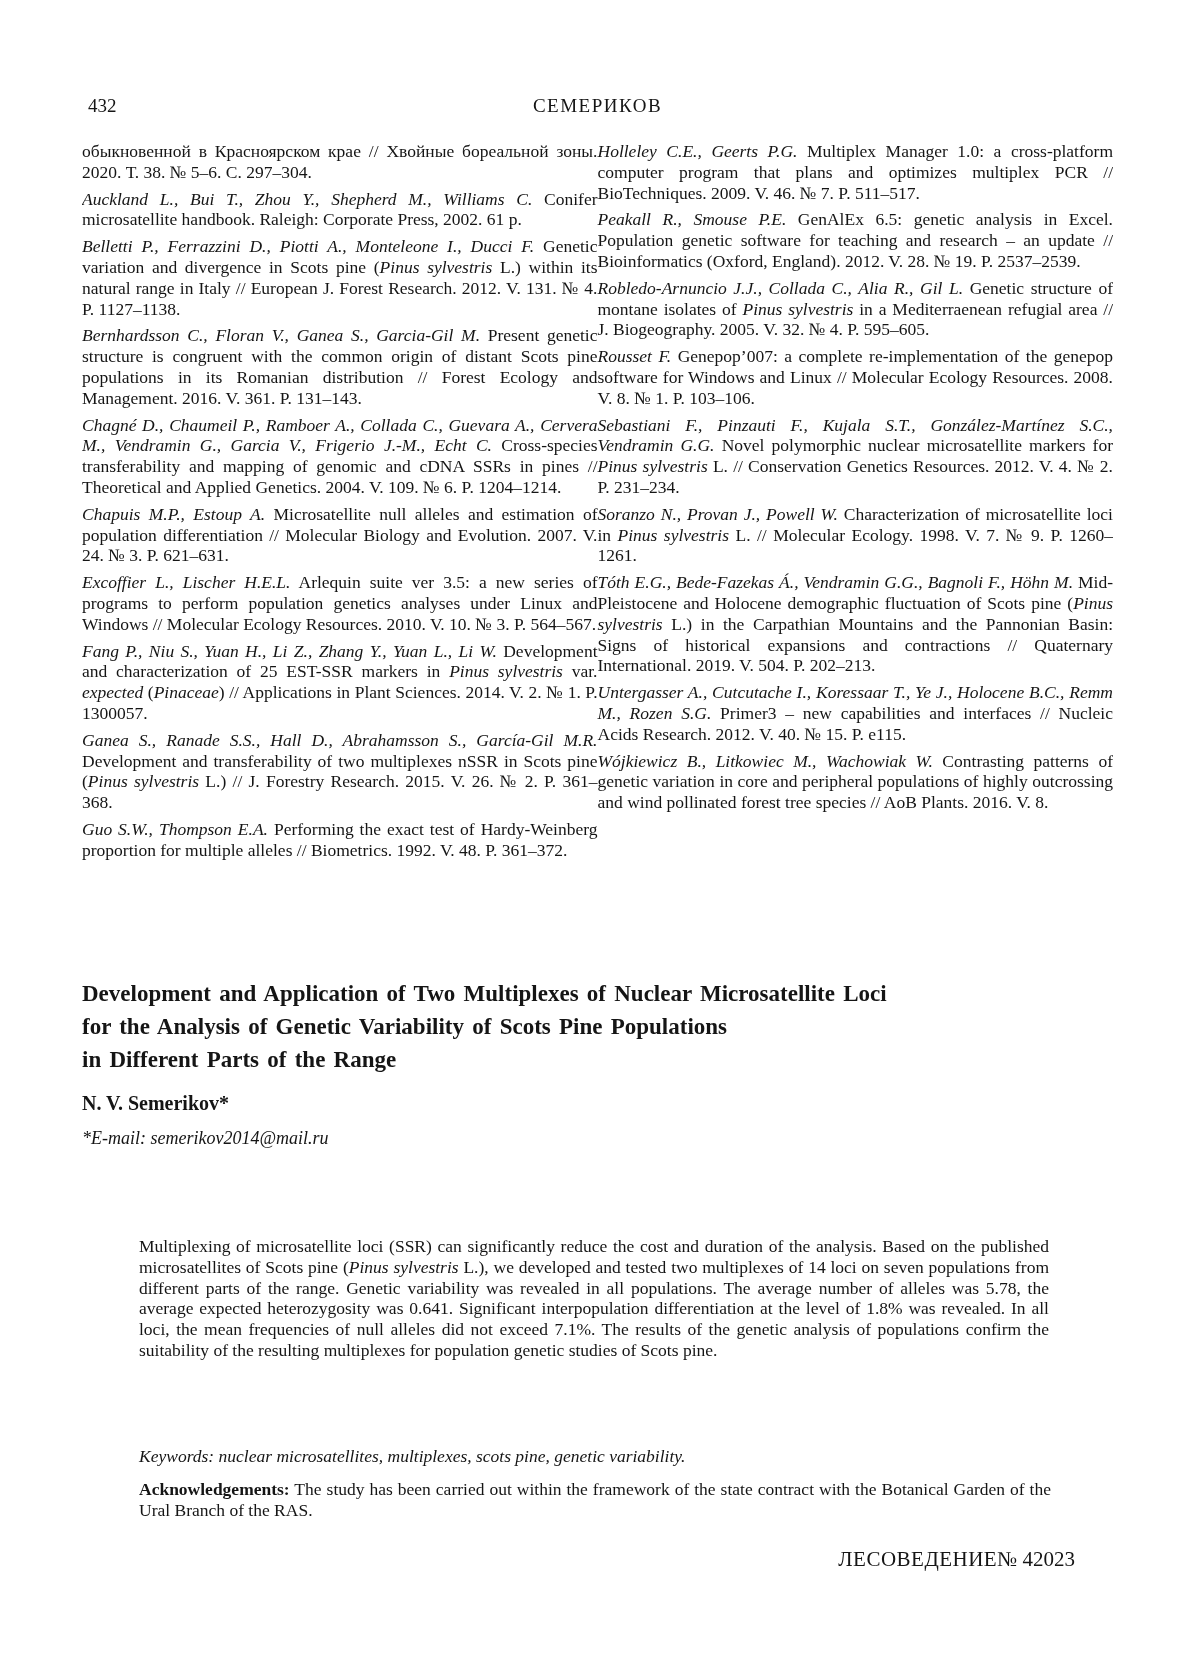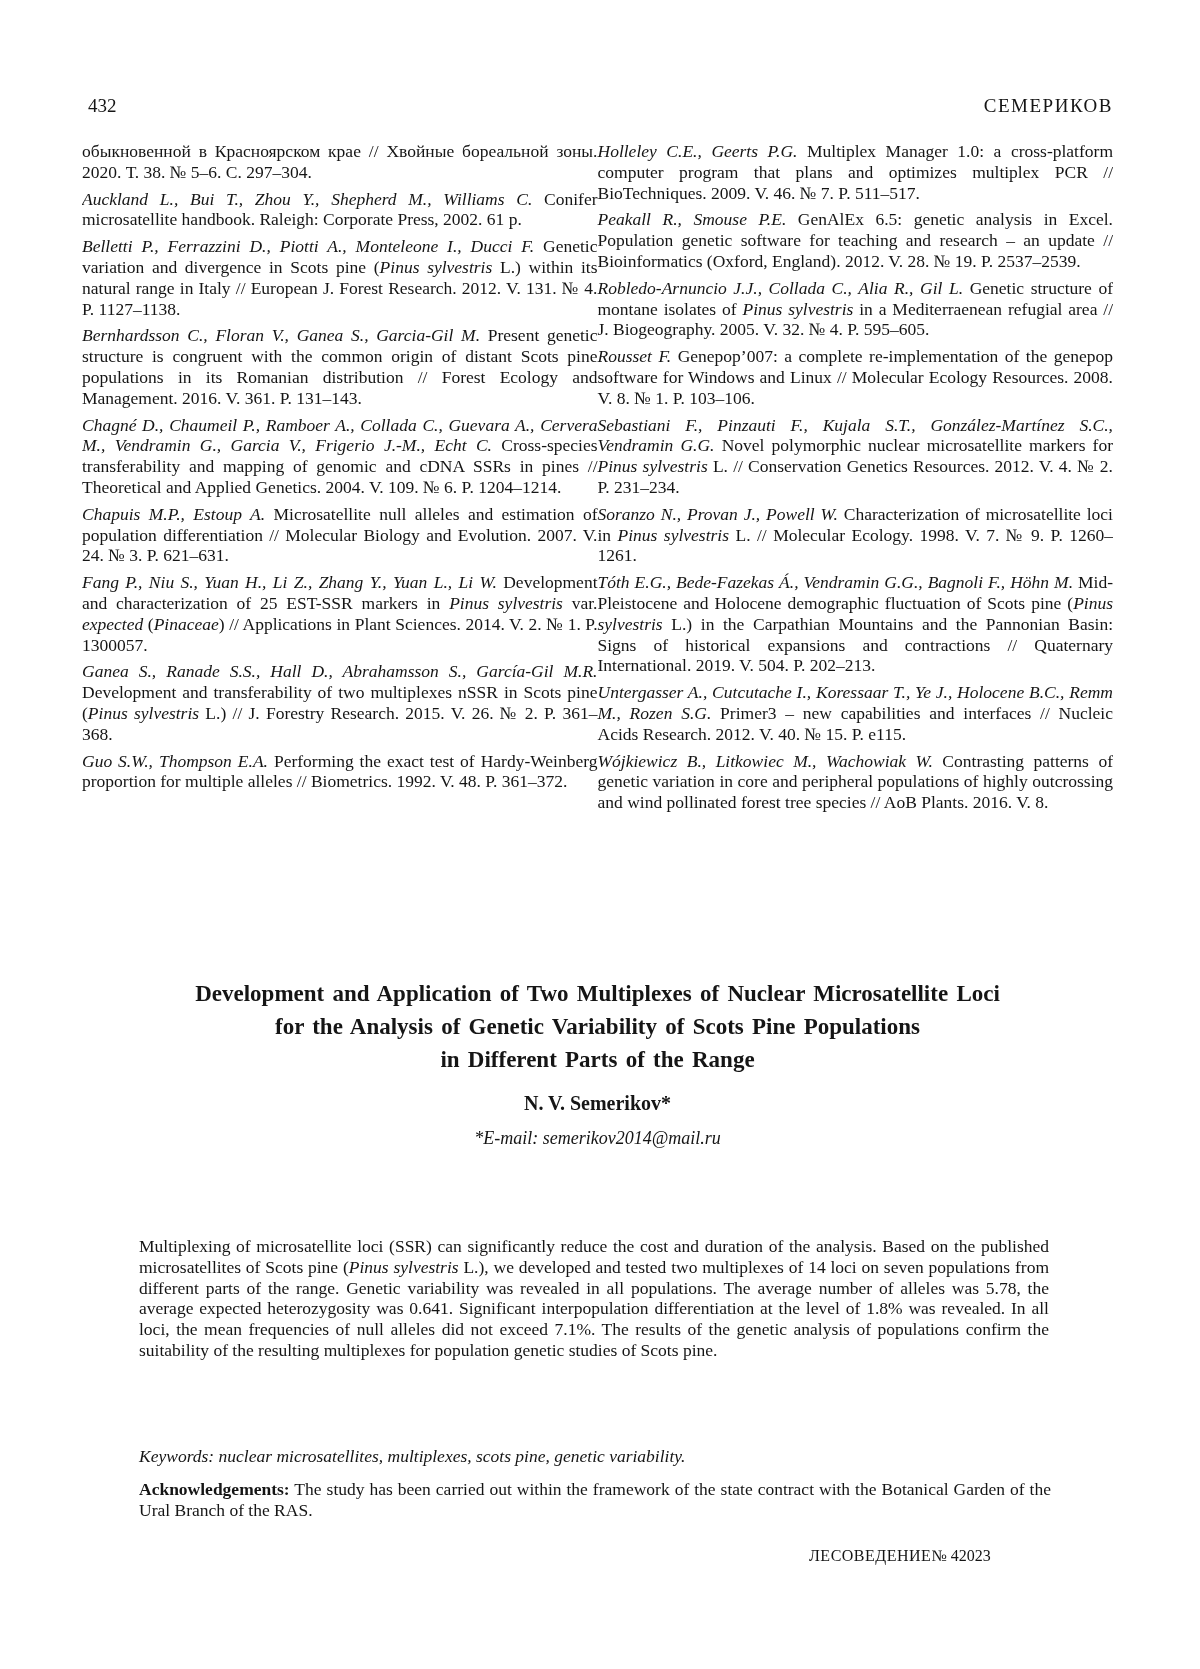--- a/index.html
+++ b/index.html
@@ -5,60 +5,61 @@
   *{box-sizing:border-box;margin:0;padding:0}
   html,body{background:#ffffff}
   .page{
     position:relative;width:1200px;height:1669px;margin:0 auto;
     background:#ffffff;color:#151515;
     font-family:"Liberation Serif","DejaVu Serif",serif;
     overflow:hidden;
   }
   .running-head{position:absolute;top:95px;left:82px;right:87px;height:26px;font-size:19px}
   .page-number{position:absolute;left:6px;top:0}
-  .head-title{position:absolute;left:0;right:0;top:0;text-align:right;letter-spacing:1.5px}
+  .head-title{position:absolute;left:0;right:0;top:0;text-align:center;letter-spacing:1.5px}
 
   .refs{position:absolute;top:141px;left:82px;width:1031px;height:834px;overflow:hidden;display:flex;}
   .refs .col{flex:1;font-size:17.5px;line-height:20.8px}
   .ref{text-align:justify;hyphens:auto;-webkit-hyphens:auto;margin-bottom:6px}
   .it{font-style:italic}
   .b{font-weight:bold}
 
-  .article-head{position:absolute;top:977px;left:82px;width:1031px;text-align:center}
+  .article-head{position:absolute;top:977px;left:82px;width:1031px;text-align:left}
   .title-line{font-weight:bold;font-size:23px;line-height:33px;word-spacing:2.5px}
   .author{margin-top:16px;font-weight:bold;font-size:20px}
   .affiliation{margin-top:17px;font-style:italic;font-size:18.5px;word-spacing:2px}
   .email{margin-top:13px;font-style:italic;font-size:18px}
 
   .abstract{position:absolute;top:1236px;left:139px;width:910px;
     font-size:17.5px;line-height:20.8px;text-align:justify;hyphens:auto;-webkit-hyphens:auto}
   .keywords{position:absolute;top:1446px;left:139px;width:910px;font-size:17.5px;font-style:italic}
   .ack{position:absolute;top:1479px;left:139px;width:912px;font-size:17.5px;line-height:21px;text-align:justify}
 
-  .footer{position:absolute;top:1547px;left:809px;width:266px;display:flex;justify-content:flex-start;font-size:16px;white-space:nowrap}
+  .footer{position:absolute;top:1547px;left:809px;width:266px;display:flex;justify-content:flex-end;font-size:21px;white-space:nowrap}
   .footer .journal{letter-spacing:0.5px}
 </style>
 </head>
 <body>
 
 <div class="page">
 
   <div class="running-head">
     <span class="page-number">432</span>
     <span class="head-title">СЕМЕРИКОВ</span>
   </div>
 
   <div class="refs">
     <div class="col">
         <p class="ref"><span>обыкновенной в Красноярском крае // Хвойные бореальной зоны. 2020. Т. 38. № 5–6. С. 297–304.</span></p>
         <p class="ref"><span class="it">Auckland L., Bui T., Zhou Y., Shepherd M., Williams C.</span><span> Conifer microsatellite handbook. Raleigh: Corporate Press, 2002. 61 p.</span></p>
         <p class="ref"><span class="it">Belletti P., Ferrazzini D., Piotti A., Monteleone I., Ducci F.</span><span> Genetic variation and divergence in Scots pine (</span><span class="it">Pinus sylvestris</span><span> L.) within its natural range in Italy // European J. Forest Research. 2012. V. 131. № 4. P. 1127–1138.</span></p>
         <p class="ref"><span class="it">Bernhardsson C., Floran V., Ganea S., Garcia-Gil M.</span><span> Present genetic structure is congruent with the common origin of distant Scots pine populations in its Romanian distribution // Forest Ecology and Management. 2016. V. 361. P. 131–143.</span></p>
         <p class="ref"><span class="it">Chagné D., Chaumeil P., Ramboer A., Collada C., Guevara A., Cervera M., Vendramin G., Garcia V., Frigerio J.-M., Echt C.</span><span> Cross-species transferability and mapping of genomic and cDNA SSRs in pines // Theoretical and Applied Genetics. 2004. V. 109. № 6. P. 1204–1214.</span></p>
         <p class="ref"><span class="it">Chapuis M.P., Estoup A.</span><span> Microsatellite null alleles and estimation of population differentiation // Molecular Biology and Evolution. 2007. V. 24. № 3. P. 621–631.</span></p>
+        <p class="ref"><span class="it">Excoffier L., Lischer H.E.L.</span><span> Arlequin suite ver 3.5: a new series of programs to perform population genetics analyses under Linux and Windows // Molecular Ecology Resources. 2010. V. 10. № 3. P. 564–567.</span></p>
         <p class="ref"><span class="it">Fang P., Niu S., Yuan H., Li Z., Zhang Y., Yuan L., Li W.</span><span> Development and characterization of 25 EST-SSR markers in </span><span class="it">Pinus sylvestris</span><span> var. </span><span class="it">expected</span><span> (</span><span class="it">Pinaceae</span><span>) // Applications in Plant Sciences. 2014. V. 2. № 1. P. 1300057.</span></p>
         <p class="ref"><span class="it">Ganea S., Ranade S.S., Hall D., Abrahamsson S., García-Gil M.R.</span><span> Development and transferability of two multiplexes nSSR in Scots pine (</span><span class="it">Pinus sylvestris</span><span> L.) // J. Forestry Research. 2015. V. 26. № 2. P. 361–368.</span></p>
         <p class="ref"><span class="it">Guo S.W., Thompson E.A.</span><span> Performing the exact test of Hardy-Weinberg proportion for multiple alleles // Biometrics. 1992. V. 48. P. 361–372.</span></p>
       </div>
     <div class="col">
         <p class="ref"><span class="it">Holleley C.E., Geerts P.G.</span><span> Multiplex Manager 1.0: a cross-platform computer program that plans and optimizes multiplex PCR // BioTechniques. 2009. V. 46. № 7. P. 511–517.</span></p>
         <p class="ref"><span class="it">Peakall R., Smouse P.E.</span><span> GenAlEx 6.5: genetic analysis in Excel. Population genetic software for teaching and research – an update // Bioinformatics (Oxford, England). 2012. V. 28. № 19. P. 2537–2539.</span></p>
         <p class="ref"><span class="it">Robledo-Arnuncio J.J., Collada C., Alia R., Gil L.</span><span> Genetic structure of montane isolates of </span><span class="it">Pinus sylvestris</span><span> in a Mediterraenean refugial area // J. Biogeography. 2005. V. 32. № 4. P. 595–605.</span></p>
         <p class="ref"><span class="it">Rousset F.</span><span> Genepop’007: a complete re-implementation of the genepop software for Windows and Linux // Molecular Ecology Resources. 2008. V. 8. № 1. P. 103–106.</span></p>
         <p class="ref"><span class="it">Sebastiani F., Pinzauti F., Kujala S.T., González-Martínez S.C., Vendramin G.G.</span><span> Novel polymorphic nuclear microsatellite markers for </span><span class="it">Pinus sylvestris</span><span> L. // Conservation Genetics Resources. 2012. V. 4. № 2. P. 231–234.</span></p>

